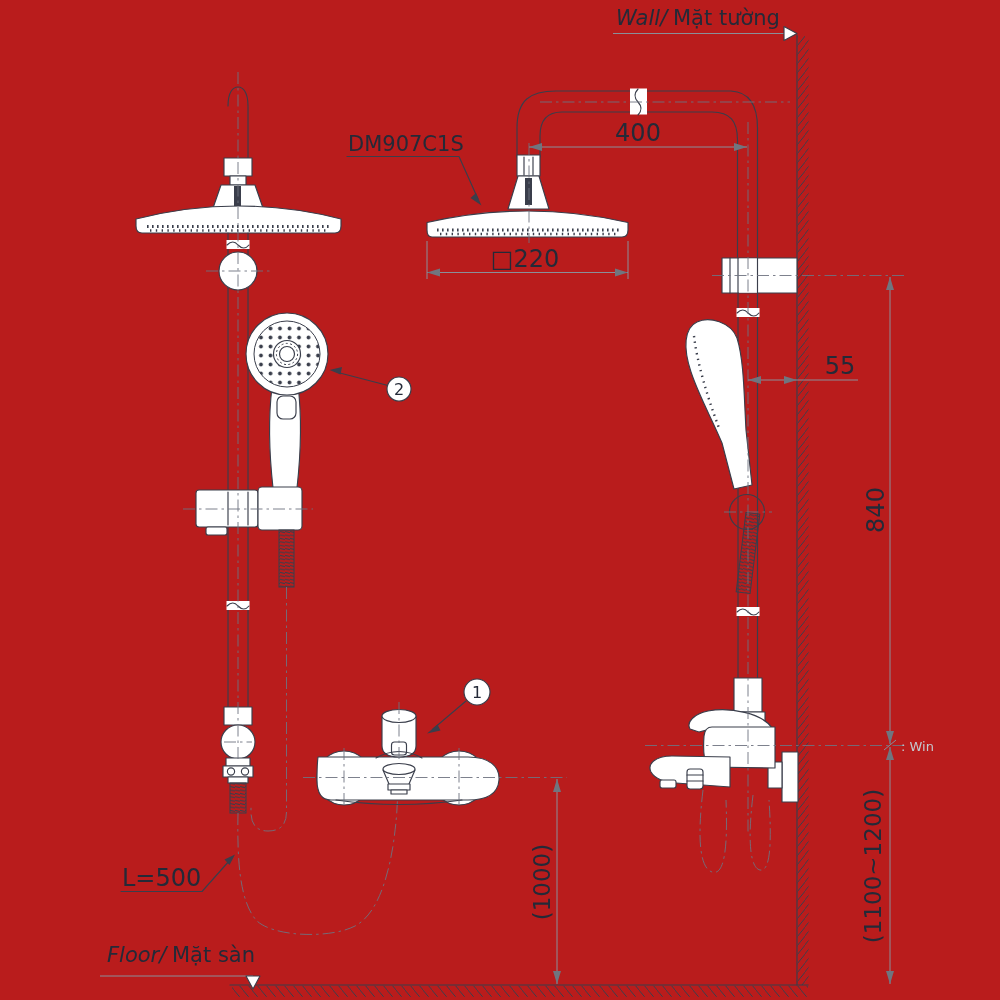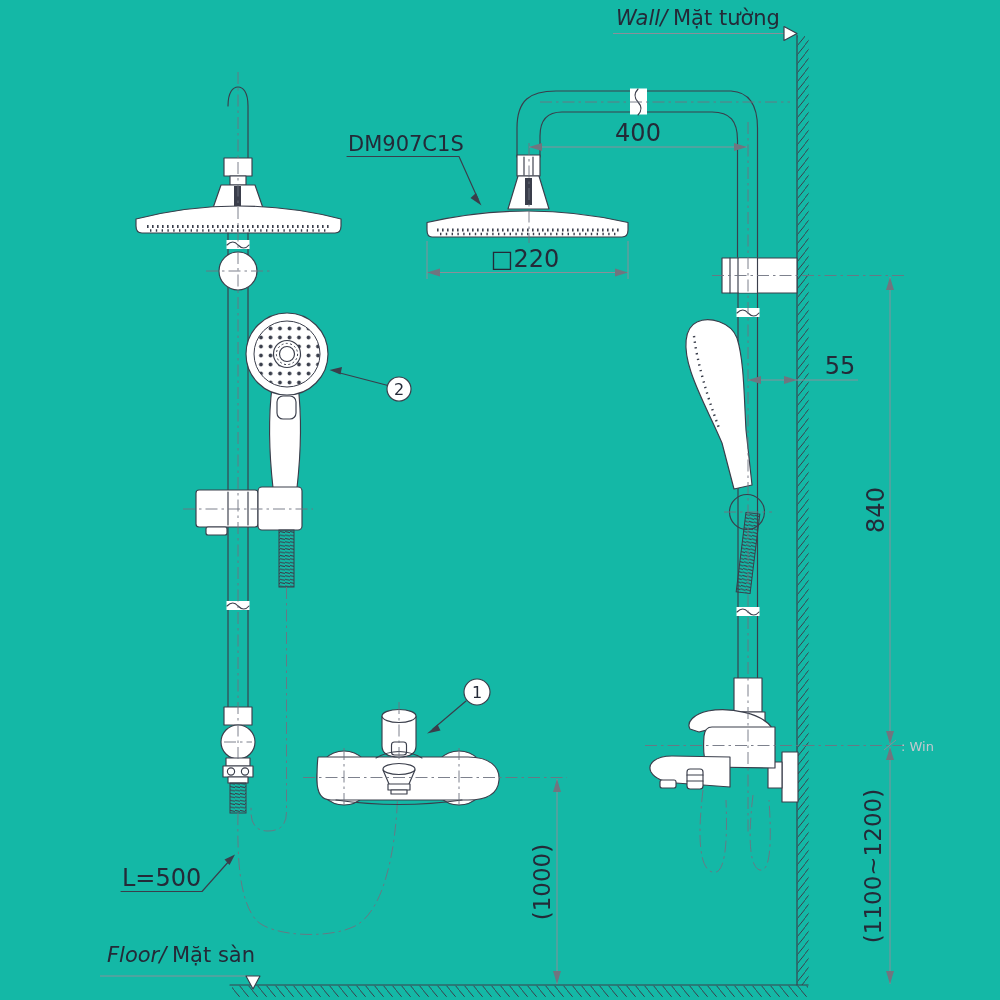--- a/index.html
+++ b/index.html
@@ -1,16 +1,16 @@
 <!DOCTYPE html>
 <html><head>
 <meta charset="utf-8">
 <style>
   html,body{margin:0;padding:0;background:#ffffff;}
-  .canvas{position:relative;width:1000px;height:1000px;background:#14b8a6;overflow:hidden;
+  .canvas{position:relative;width:1000px;height:1000px;background:#b91c1c;overflow:hidden;
           font-family:"DejaVu Sans", sans-serif;}
   svg{position:absolute;left:0;top:0;}
   svg text{fill:#242a38;}
   .ln{stroke:#3a3e4b;stroke-width:1.15;fill:none;stroke-linecap:round;stroke-linejoin:round;}
   .lnw{stroke:#3a3e4b;stroke-width:1.15;fill:#ffffff;stroke-linejoin:round;}
   .cl{stroke:#6e7380;stroke-width:0.9;fill:none;stroke-dasharray:12 4 2.5 4;}
   .dim{stroke:#8a8f99;stroke-width:1;fill:none;}
   .arr{fill:#70757f;stroke:none;}
   .larr{fill:#3a3e4b;stroke:none;}
   .spk{stroke:#3a3e4b;stroke-width:3;fill:none;stroke-dasharray:1.6 3.4;}

